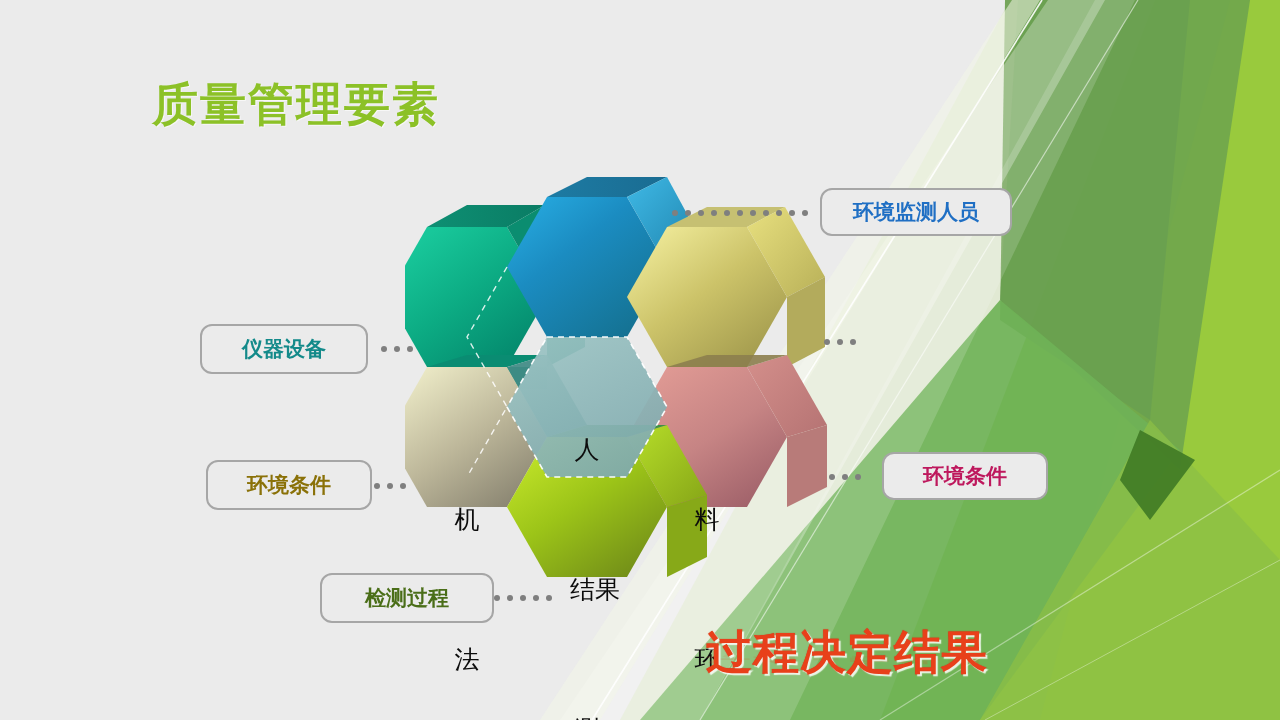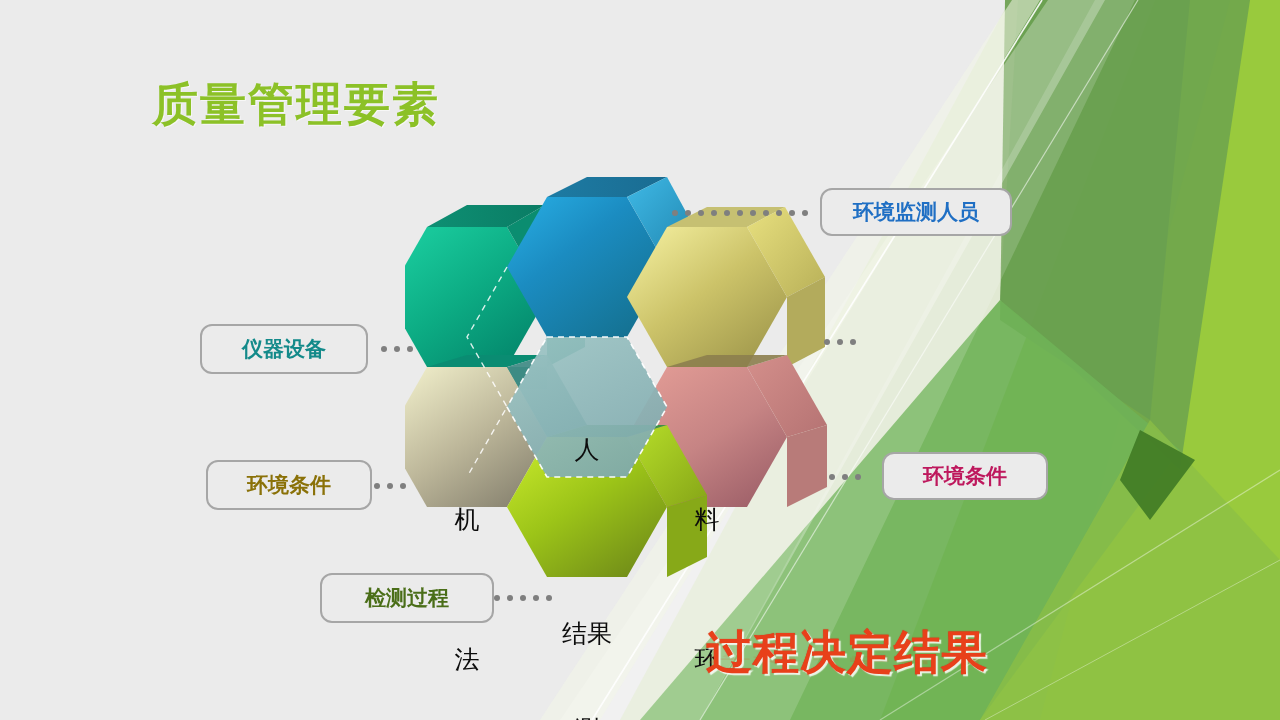--- a/index.html
+++ b/index.html
@@ -228,21 +228,21 @@
       <polyline points="102,92 62,162 102,232 62,302" fill="none" stroke="#ffffff" stroke-width="1.4" stroke-dasharray="6 5" opacity="0.85"></polyline>
     </svg>
 
     
     <div class="hexlabel" style="left:142px;top:258px;">人</div>
     <div class="hexlabel" style="left:262px;top:328px;">料</div>
     <div class="hexlabel" style="left:262px;top:468px;">环</div>
     <div class="hexlabel" style="left:142px;top:538px;">测</div>
     <div class="hexlabel" style="left:22px;top:468px;">法</div>
     <div class="hexlabel" style="left:22px;top:328px;">机</div>
-    <div class="hexlabel" style="left:142px;top:398px;width:80px;margin-top:44px;">结果</div>
+    <div class="hexlabel" style="left:150px;top:398px;width:80px;">结果</div>
   </div>
 
   <div class="dots" style="left:672px;top:209px;width:142px;">
     <i></i>
       <i></i>
       <i></i>
       <i></i>
       <i></i>
       <i></i>
       <i></i>

